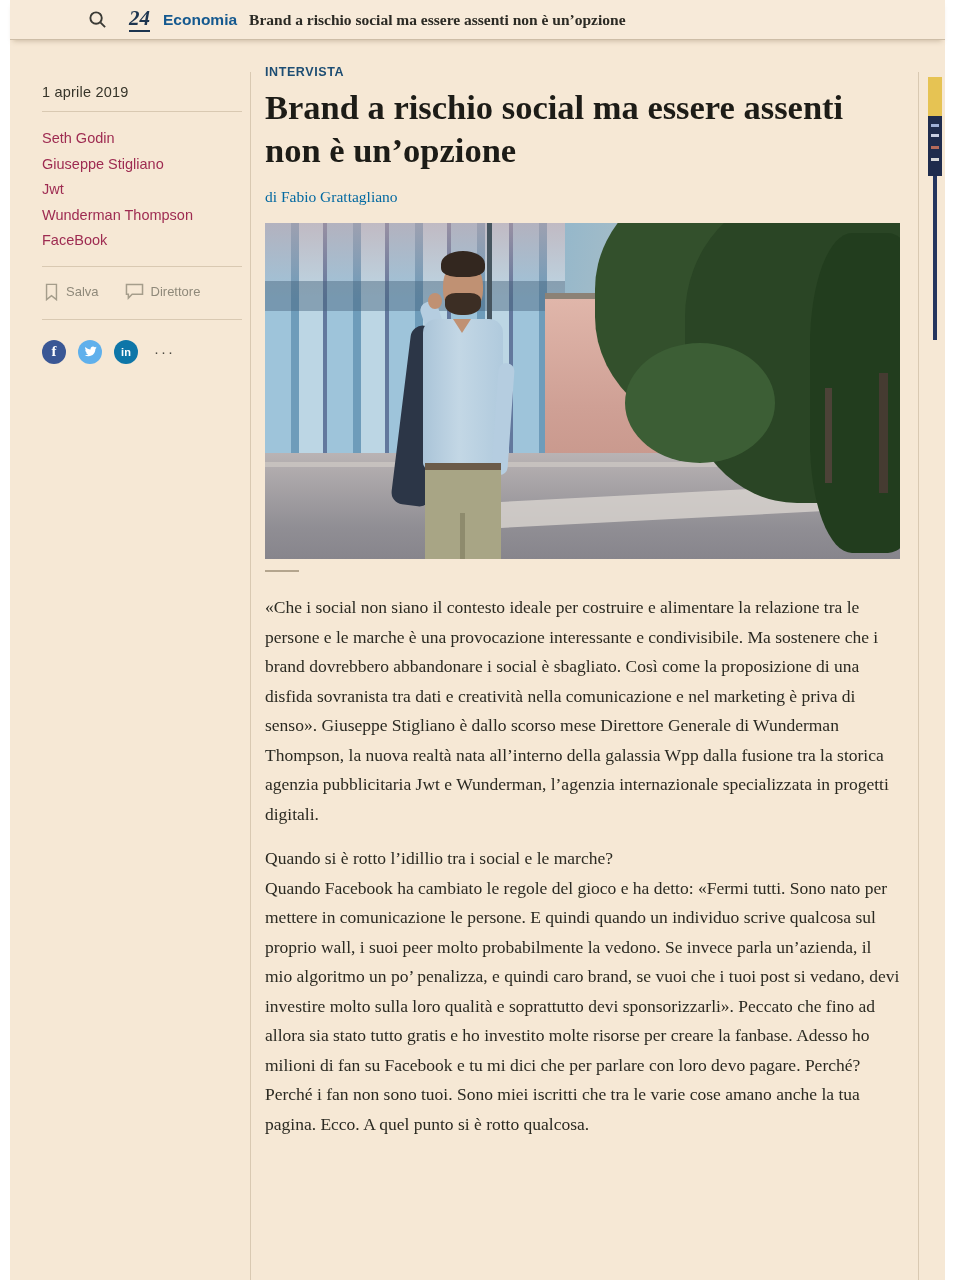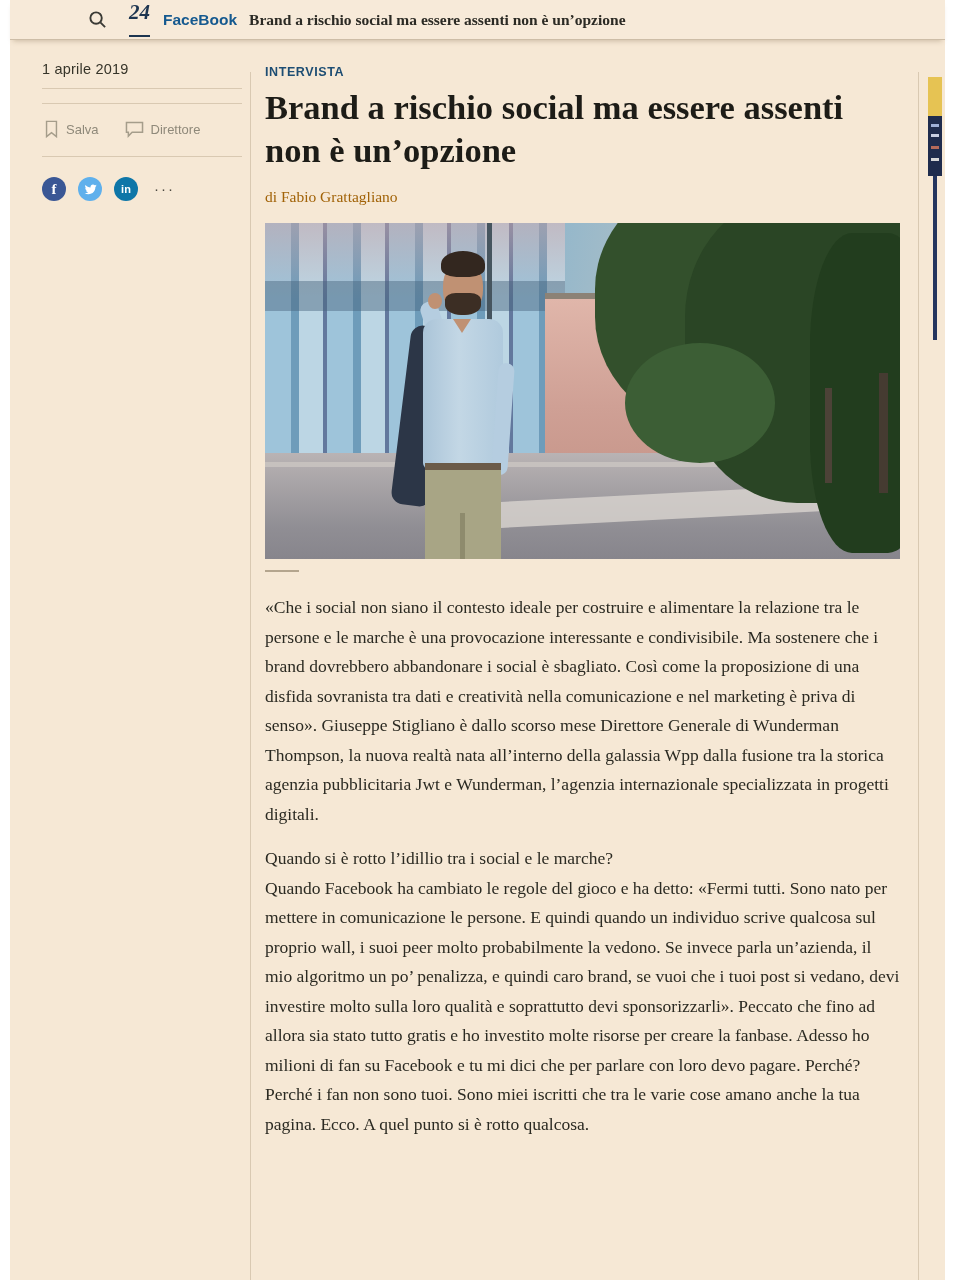--- a/index.html
+++ b/index.html
@@ -14,46 +14,46 @@
 
   
   .topbar{position:absolute;left:0;top:0;width:100%;height:40px;background:#f7ead9;
           border-bottom:1px solid #cdbda7;box-shadow:0 4px 5px -3px rgba(150,128,100,.45);
           display:flex;align-items:center;z-index:5;}
   .tb-btn{display:flex;align-items:center;justify-content:center;cursor:pointer;}
   .hamburger{width:20px;height:14px;margin-left:37px;display:flex;flex-direction:column;justify-content:space-between;}
   .hamburger span{display:block;height:2.5px;background:#3a3a35;border-radius:1px;}
   .search{margin-left:21px;}
   .logo24{margin-left:22px;font-family:"Liberation Serif",serif;font-weight:700;font-style:italic;
-          font-size:21px;color:#1d3550;border-bottom:2.5px solid #1d3550;line-height:1;padding-bottom:12px;cursor:pointer;}
+          font-size:21px;color:#1d3550;border-bottom:2.5px solid #1d3550;line-height:1;padding-bottom:1px;cursor:pointer;}
   .section-link{margin-left:13px;font-size:15.5px;font-weight:700;color:var(--section-blue);cursor:pointer;}
   .tb-title{margin-left:12px;font-family:"Liberation Serif",serif;font-weight:700;font-size:15.5px;color:#2b2a24;}
 
   
   .sidebar{position:absolute;left:32px;top:40px;width:200px;}
   .side-divider{position:absolute;left:240px;top:72px;bottom:0;width:1px;background:var(--divider);}
-  .date{margin-top:21px;font-size:14.5px;color:#363429;letter-spacing:.2px;}
+  .date{margin-top:44px;font-size:14.5px;color:#363429;letter-spacing:.2px;}
   .hr{height:1px;background:var(--divider);margin:12px 0;}
   .hr.first{margin-top:11px;margin-bottom:14px;}
   .tag{font-size:14.5px;color:var(--tag-color);line-height:25.5px;cursor:pointer;}
   .actions{display:flex;align-items:center;gap:26px;padding:4px 0 6px 2px;}
   .action{display:flex;align-items:center;gap:7px;color:var(--muted);font-size:13px;cursor:pointer;}
   .action svg{stroke:#a59d8b;}
   .social-row{display:flex;align-items:center;gap:12px;padding-top:8px;}
   .social{width:24px;height:24px;border-radius:50%;display:flex;align-items:center;justify-content:center;cursor:pointer;color:#fff;}
   .social.fb{background:#3a5795;font-family:"Liberation Serif",serif;font-weight:700;font-size:15px;}
   .social.tw{background:#5fb0ec;}
   .social.li{background:#0e76a8;font-weight:700;font-size:11px;font-family:"Liberation Sans",sans-serif;}
   .more-dots{color:#4c4a42;font-size:15px;letter-spacing:2px;cursor:pointer;line-height:10px;margin-left:4px;}
 
   
   .article{position:absolute;left:255px;top:28px;width:635px;}
   .kicker{margin-top:37px;font-size:12.5px;font-weight:700;letter-spacing:.6px;color:var(--kicker-blue);cursor:pointer;display:inline-block;}
   h1{font-family:"Liberation Serif",serif;font-size:34.5px;line-height:43px;font-weight:700;color:var(--headline);margin-top:6px;}
-  .byline{margin-top:16px;font-family:"Liberation Serif",serif;font-size:15.5px;color:#a16207;}
+  .byline{margin-top:16px;font-family:"Liberation Serif",serif;font-size:15.5px;color:#0369a1;}
 
   
   .photo{position:relative;margin-top:17px;width:635px;height:336px;overflow:hidden;background:linear-gradient(100deg,#7ba3bf,#93b7cb 42%,#aebfc6 58%,#7e9db0);}
   .ph{position:absolute;}
   .ph-bldg-left{left:0;top:0;width:300px;height:252px;
      background:
        linear-gradient(180deg,rgba(196,163,168,.55),rgba(196,163,168,0) 30%),
        repeating-linear-gradient(90deg,#9ec4da 0 26px,#6e9cba 26px 34px,#bcd6e4 34px 58px,#62789d 58px 62px);}
   .ph-band{left:0;top:58px;width:300px;height:30px;background:rgba(70,100,125,.45);}
   .ph-bldg-pink{left:280px;top:76px;width:355px;height:196px;background:linear-gradient(180deg,#e0b6aa,#cfa095 55%,#c59488);}
@@ -114,27 +114,34 @@
         <span></span>
         <span></span>
       </div>
     <div class="tb-btn search">
       <svg width="19" height="19" viewBox="0 0 20 20" fill="none" stroke="#3a3a35" stroke-width="2">
           <circle cx="8.5" cy="8.5" r="6"></circle>
           <line x1="13" y1="13" x2="18" y2="18"></line>
         </svg>
     </div>
     <div class="logo24">24</div>
-    <div class="section-link">FaceBook</div>
+    <div class="section-link">Economia</div>
     <div class="tb-title">Brand a rischio social ma essere assenti non è un’opzione</div>
   </header>
 
   <aside class="sidebar">
     <div class="date">1 aprile 2019</div>
     <div class="hr first"></div>
+    <div id="tag-list">
+        <div class="tag">Seth Godin</div>
+        <div class="tag">Giuseppe Stigliano</div>
+        <div class="tag">Jwt</div>
+        <div class="tag">Wunderman Thompson</div>
+        <div class="tag">FaceBook</div>
+      </div>
     <div class="hr"></div>
     <div class="actions">
       <div class="action">
         <svg width="15" height="18" viewBox="0 0 16 20" fill="none" stroke-width="1.6">
             <path d="M2.5 1.5h11v17l-5.5-4.5-5.5 4.5z"></path>
           </svg>
         <span>Salva</span>
       </div>
       <div class="action">
         <svg width="19" height="17" viewBox="0 0 20 18" fill="none" stroke-width="1.6">

